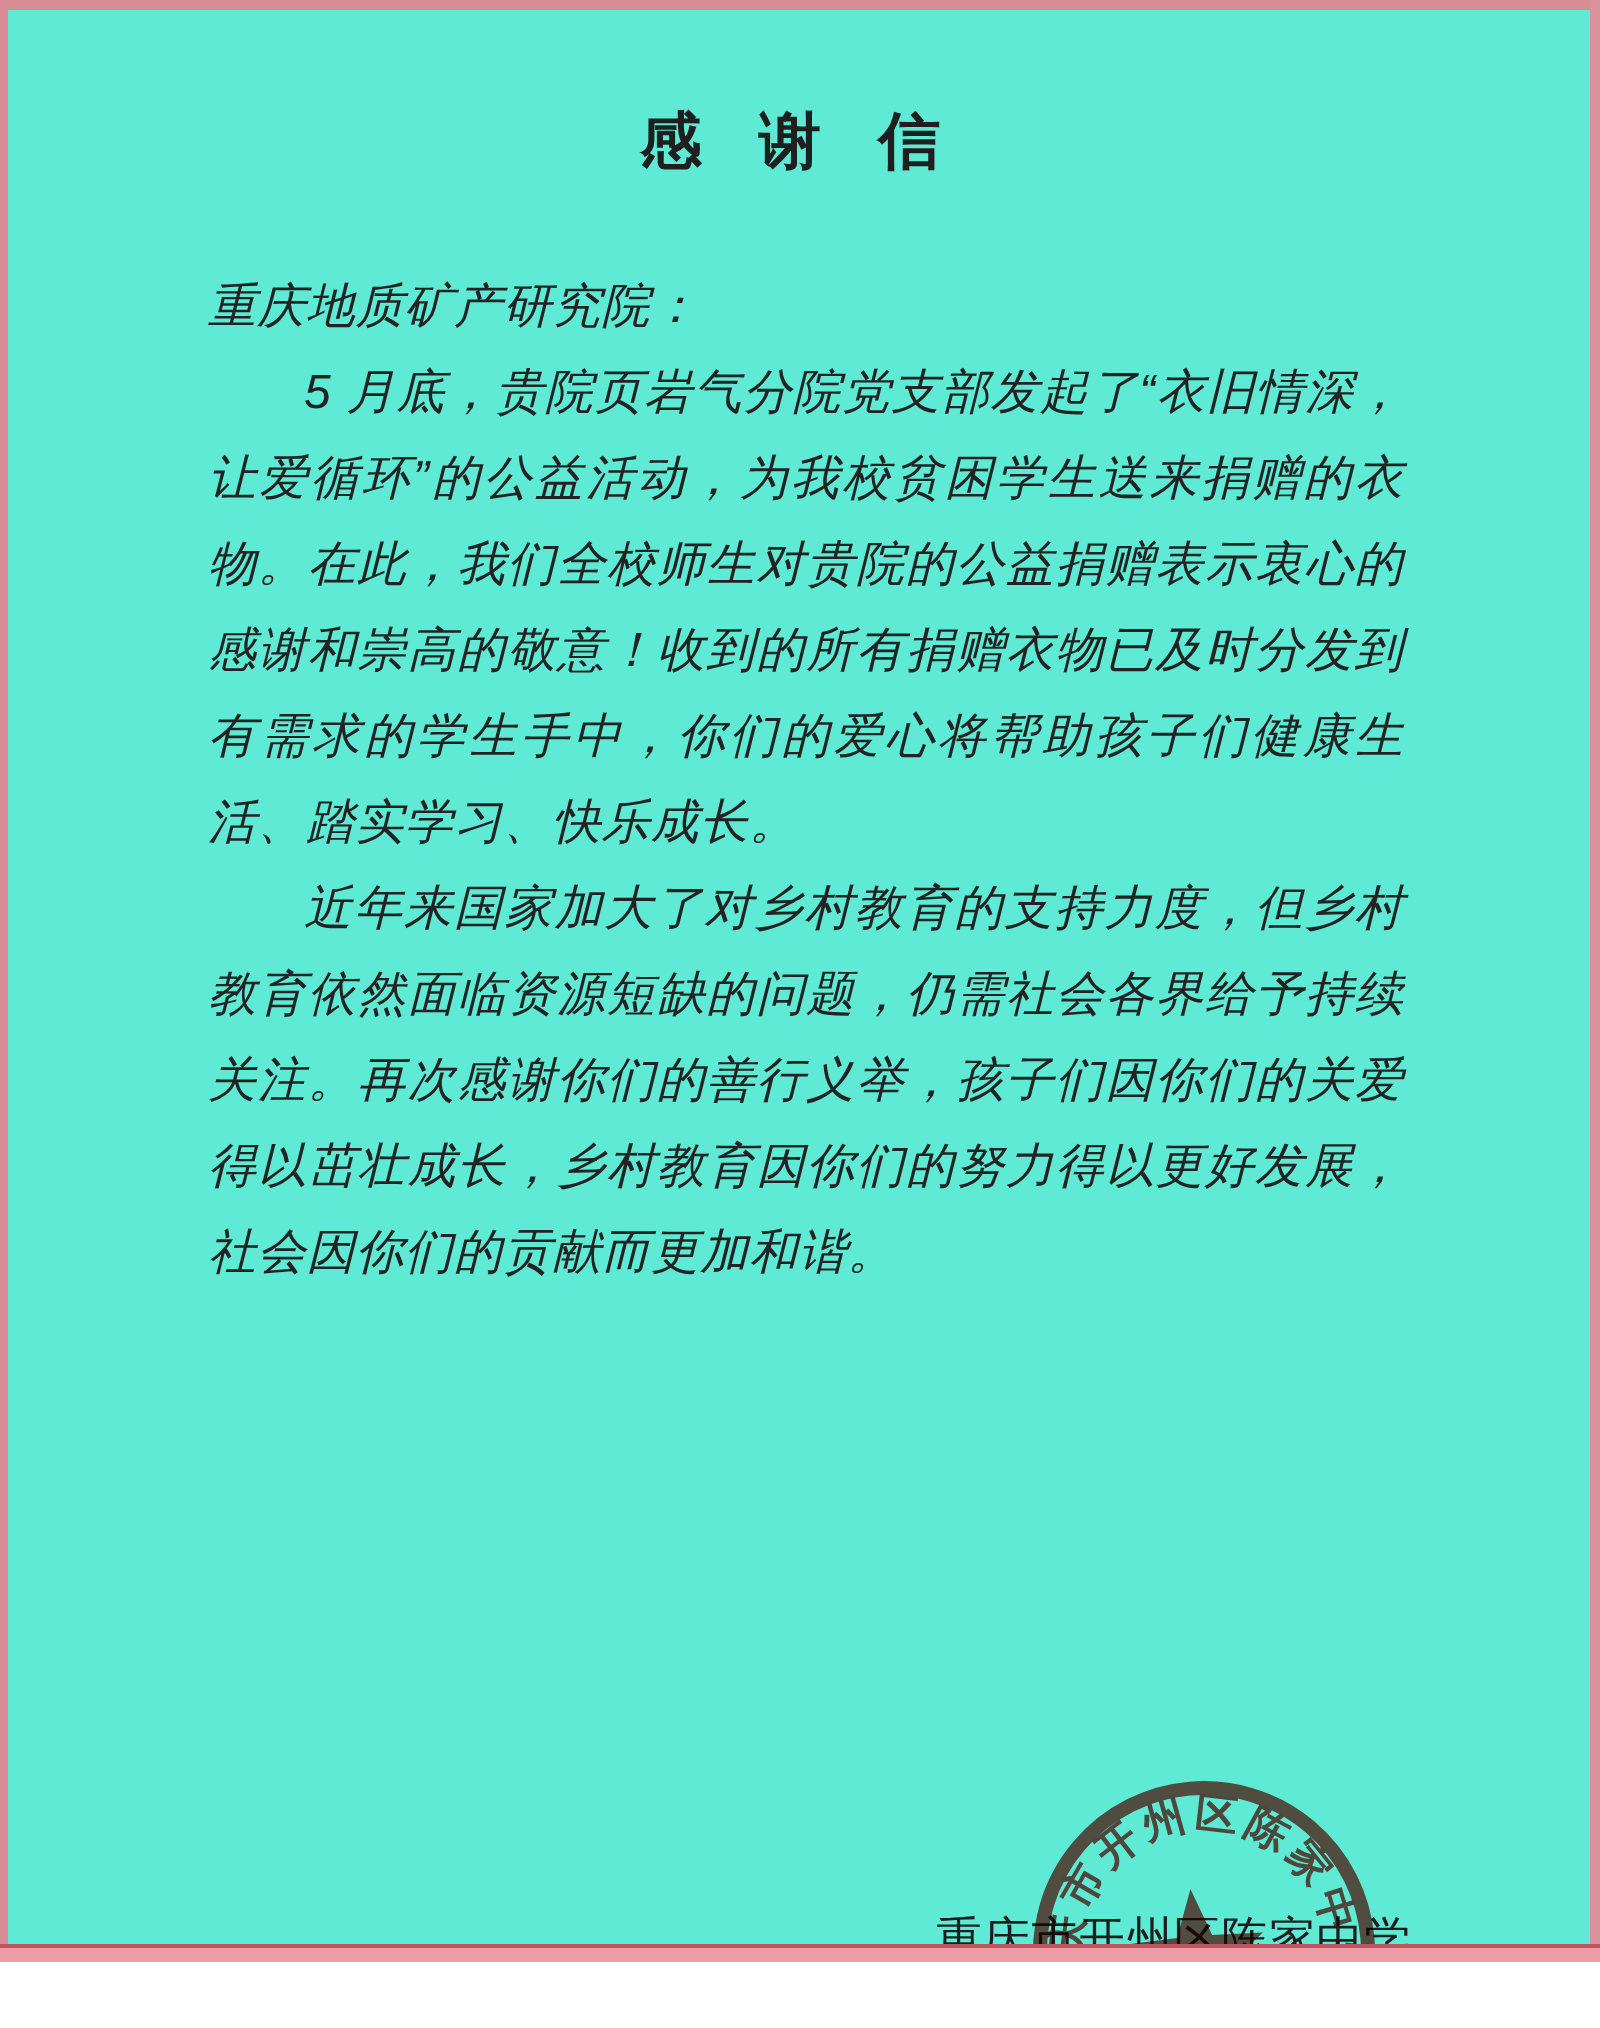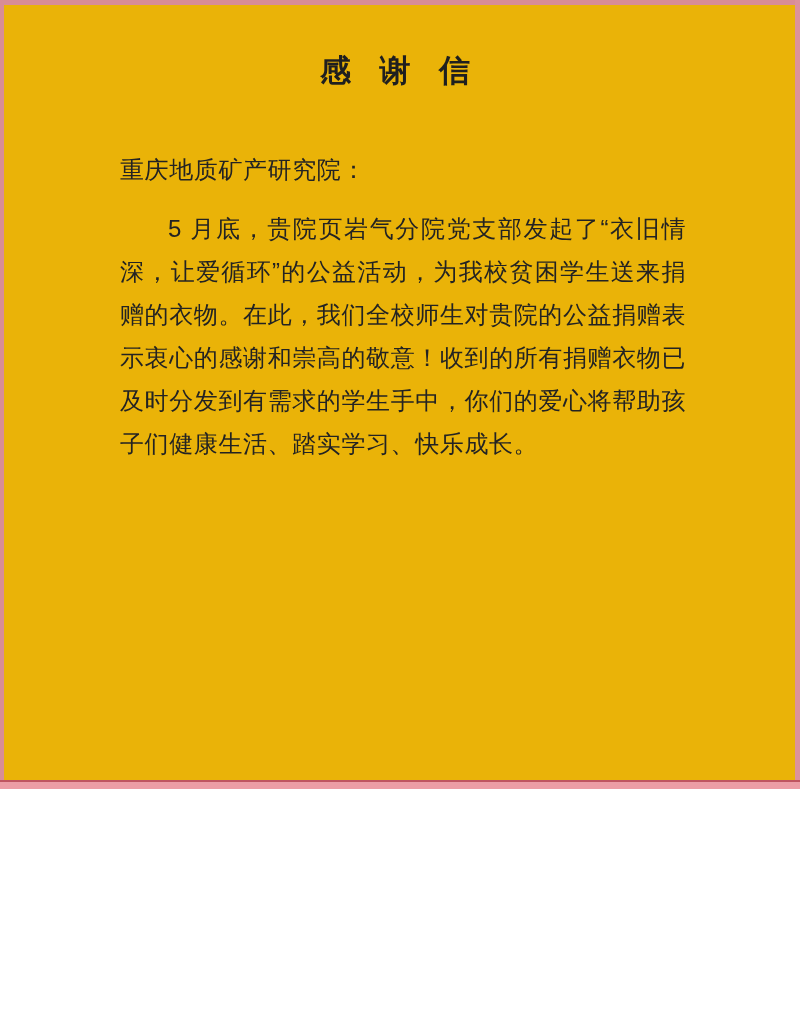--- a/index.html
+++ b/index.html
@@ -1,20 +1,20 @@
 <!DOCTYPE html>
 <html><head>
 <meta charset="utf-8">
 <style>
   html, body { margin: 0; padding: 0; background: #ffffff; }
   .page {
     position: relative;
     width: 800px;
-    height: 789px;
-    background: #eab308;
+    height: 981px;
+    background: #5eead4;
     overflow: hidden;
     font-family: "Liberation Sans", sans-serif;
     color: #242424;
   }
   
   .edge { position: absolute; z-index: 10; pointer-events: none; }
   .edge-top    { left: 0; top: 0; width: 100%; height: 5px; background: #d88d96; }
   .edge-left   { left: 0; top: 0; width: 4px; height: 100%; background: #d88d96; }
   .edge-right  { right: 0; top: 0; width: 5px; height: 100%; background: #dc929b; }
   .edge-bottom { left: 0; bottom: 0; width: 100%; height: 9px;
@@ -32,21 +32,21 @@
   .body-text {
     position: absolute;
     left: 104px; top: 132px;
     width: 598px;
     font-size: 24px;
     line-height: 43px;
     letter-spacing: 0.6px;
     text-align: justify;
     color: #232323;
   }
-  .body-text p { margin: 16px; text-indent: 2em; }
+  .body-text p { margin: 0; text-indent: 2em; font-style: italic; }
   .body-text p.salutation { text-indent: 0; }
 
   .signature {
     position: absolute;
     top: 954px; left: 468px;
     font-size: 23px;
     letter-spacing: 0.8px;
     color: #1d1d1d;
     z-index: 3;
   }
@@ -75,20 +75,21 @@
 </head>
 <body>
 
 <div class="page">
 
   <div class="title">感 谢 信</div>
 
   <div class="body-text">
     <p class="salutation">重庆地质矿产研究院：</p>
     <p>5 月底，贵院页岩气分院党支部发起了“衣旧情深，让爱循环”的公益活动，为我校贫困学生送来捐赠的衣物。在此，我们全校师生对贵院的公益捐赠表示衷心的感谢和崇高的敬意！收到的所有捐赠衣物已及时分发到有需求的学生手中，你们的爱心将帮助孩子们健康生活、踏实学习、快乐成长。</p>
+    <p>近年来国家加大了对乡村教育的支持力度，但乡村教育依然面临资源短缺的问题，仍需社会各界给予持续关注。再次感谢你们的善行义举，孩子们因你们的关爱得以茁壮成长，乡村教育因你们的努力得以更好发展，社会因你们的贡献而更加和谐。</p>
   </div>
 
   <div class="signature">重庆市开州区陈家中学</div>
 
   <div class="date">2022 年 6 月 20 日</div>
 
   <svg class="stamp" viewBox="-100 -100 200 200" width="200" height="200" xmlns="http://www.w3.org/2000/svg">
     <defs>
       <path id="sealArc" d="M -58 22 A 62 62 0 1 1 58 22" fill="none"></path>
     </defs>

